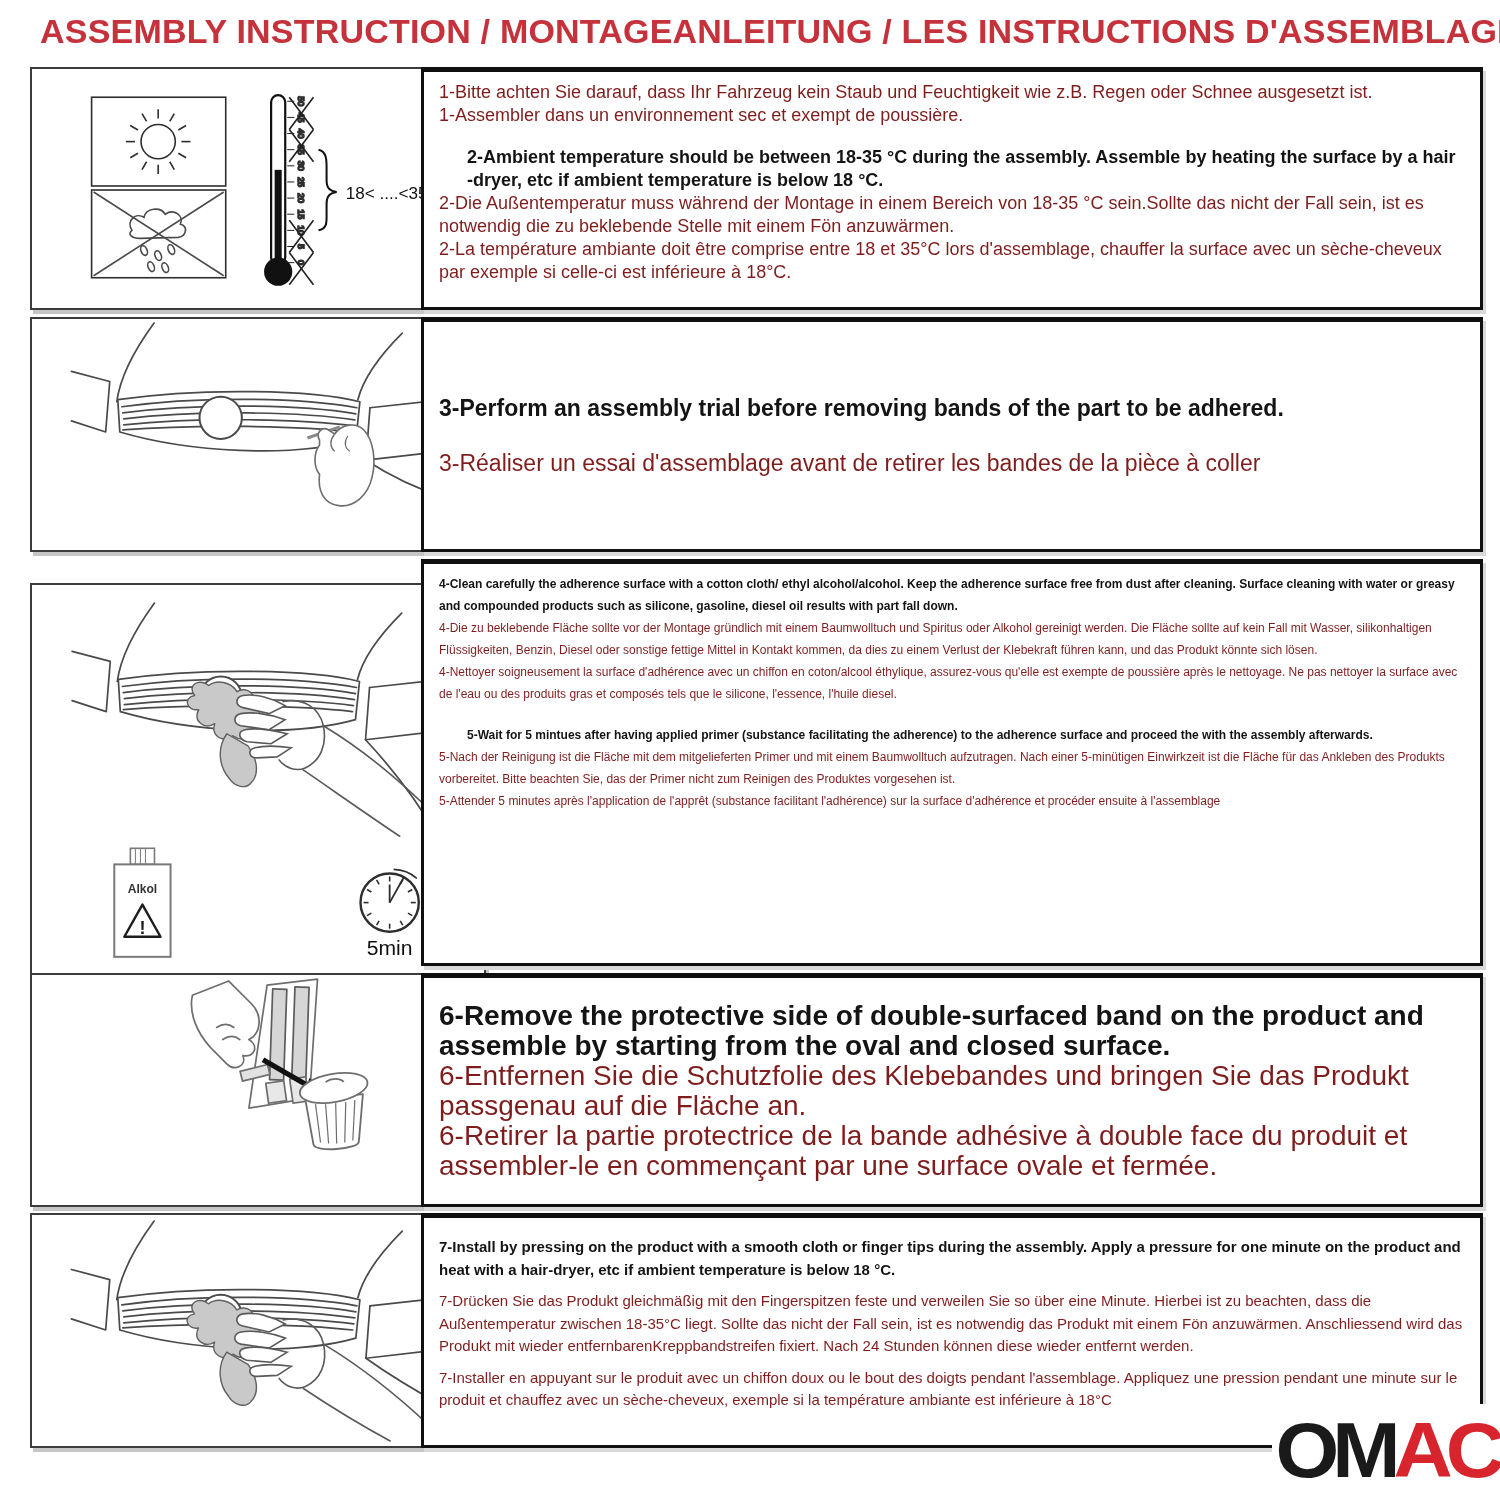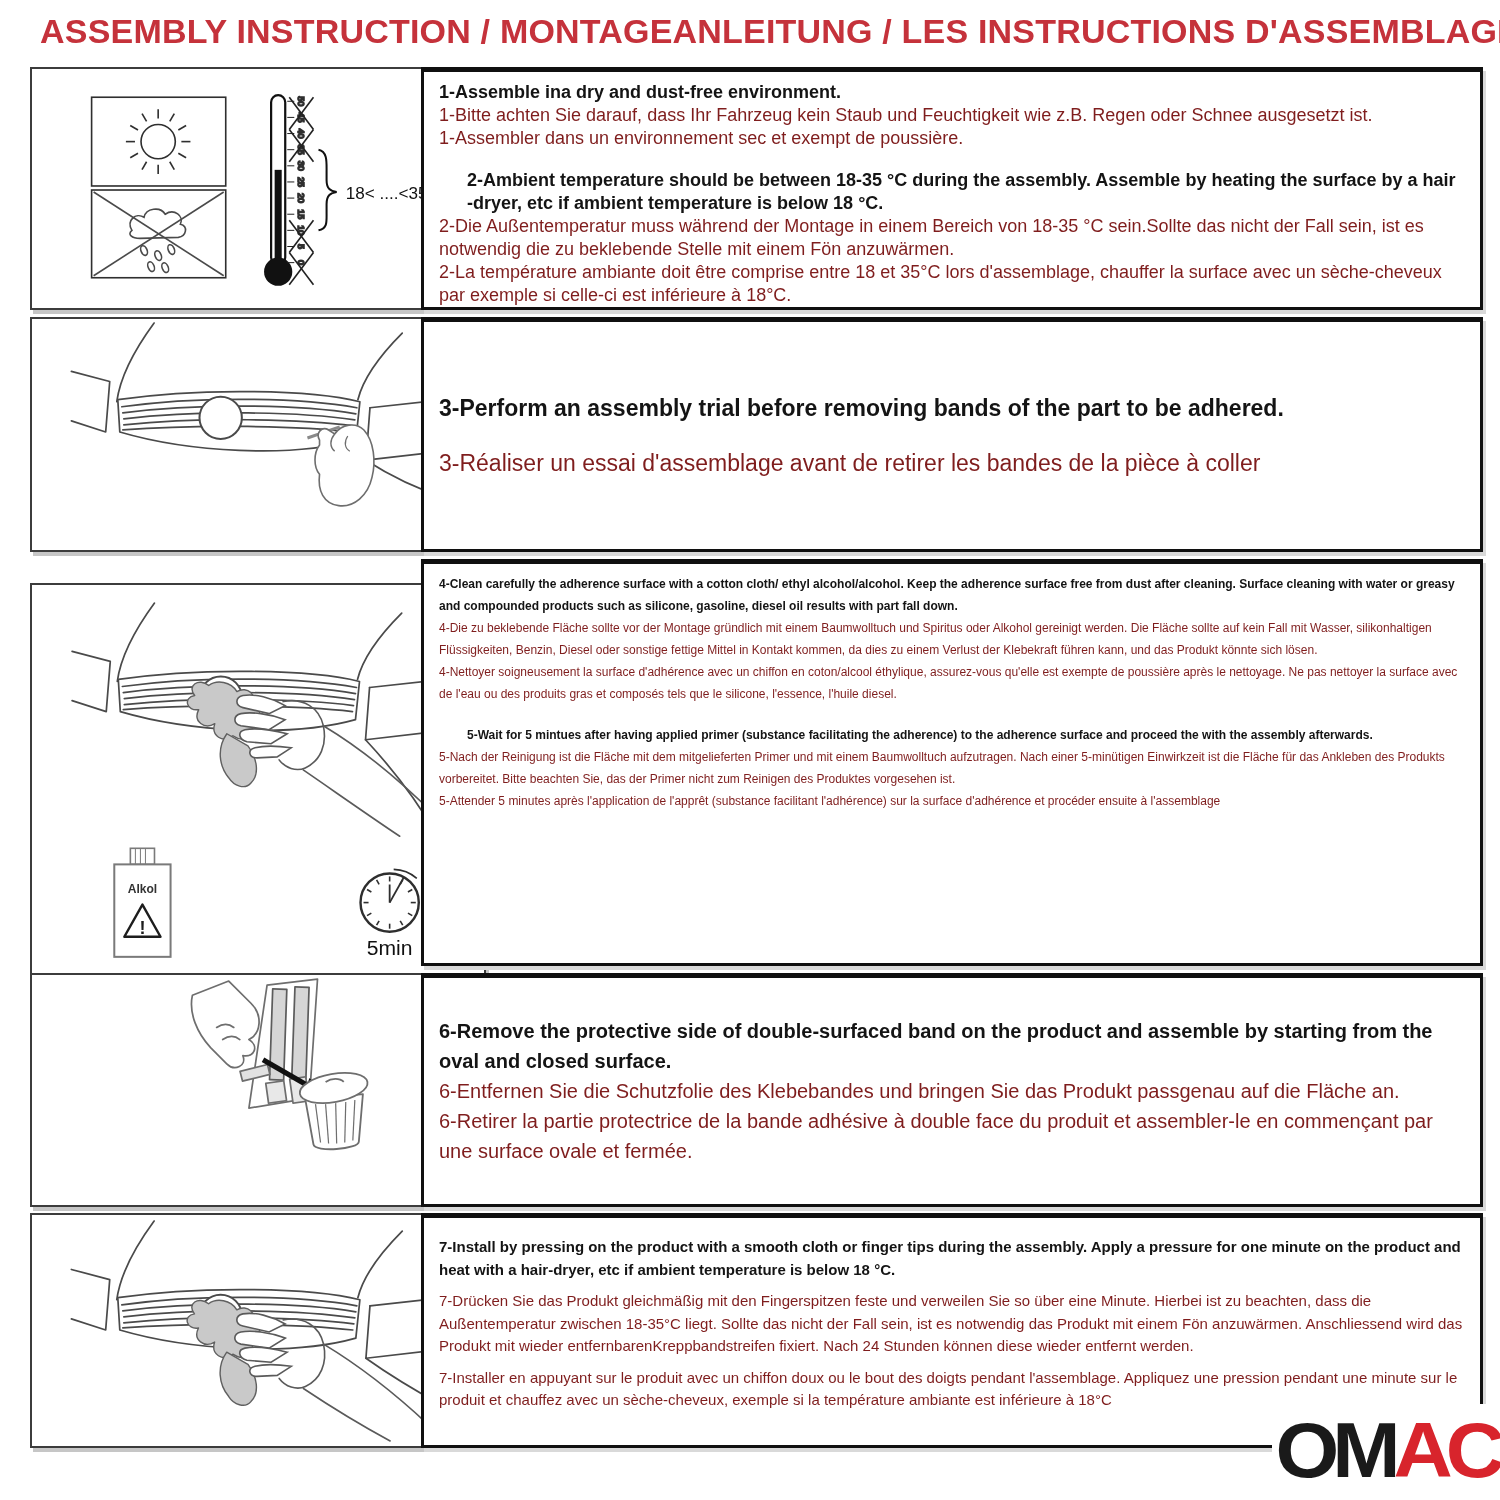--- a/index.html
+++ b/index.html
@@ -19,21 +19,21 @@
     position:absolute;left:421px;width:1062px;background:#fff;
     border:3px solid #101010;border-top-width:5px;box-shadow:3px 4px 0 #d9d9d9;
     box-sizing:border-box;padding:9px 15px;overflow:hidden;
   }
   .row-txt p{margin:0;color:#7f1d1d;}
   .row-txt p.b{color:#141414;font-weight:bold;}
   .t1 p{font-size:18px;line-height:23px;}
   .t3 p{font-size:12px;line-height:22px;}
   .t5 p{font-size:15px;line-height:22.5px;margin-top:9px;}
   .big p{font-size:23px;line-height:31px;}
-  .big4 p{font-size:20px;line-height:30px;}
+  .big4 p{font-size:28px;line-height:30px;}
   .center{display:flex;flex-direction:column;justify-content:center;}
   p.sp{margin-top:19px !important;margin-left:28px;}
   .row-img svg{display:block;width:100%;height:100%;}
   .logo{
     position:absolute;top:1404px;right:0;width:228px;height:92px;background:#fff;
     display:flex;align-items:center;justify-content:flex-end;padding:0 2px 0 10px;box-sizing:border-box;
   }
   .logo span{
     font-size:82px;font-weight:bold;line-height:1;letter-spacing:-7px;
     transform:scaleY(.96);display:inline-block;
@@ -116,21 +116,20 @@
           <line x1="218" y1="182" x2="242" y2="214"></line>
             <line x1="242" y1="182" x2="218" y2="214"></line>
         </g>
         <path d="M 247 80 C 256 82 255 92 255 102 L 255 110 C 255 119 259 121 265 122 C 259 123 255 125 255 134 L 255 142 C 255 152 256 158 247 160" stroke="#111" stroke-width="2"></path>
       </g>
     </g>
     <text x="274" y="129" font-size="17" fill="#111" font-family="Liberation Sans, sans-serif">18&lt; ....&lt;35 C</text>
   </svg>
 </div>
 <div class="row-txt t1" style="top:67px;height:243px;">
-  <p class="b">1-Assemble ina dry and dust-free environment.</p>
   <p>1-Bitte achten Sie darauf, dass Ihr Fahrzeug kein Staub und Feuchtigkeit wie z.B. Regen oder Schnee ausgesetzt ist.</p>
   <p>1-Assembler dans un environnement sec et exempt de poussière.</p>
   <p class="b sp">2-Ambient temperature should be between 18-35 °C  during the assembly. Assemble by heating the surface by a hair -dryer, etc if ambient temperature is below 18 °C.</p>
   <p>2-Die Außentemperatur muss während der Montage in einem Bereich von 18-35 °C  sein.Sollte das nicht der Fall sein, ist es notwendig die zu beklebende Stelle mit einem Fön anzuwärmen.</p>
   <p>2-La température ambiante doit être comprise entre 18 et 35°C lors d'assemblage, chauffer la surface avec un sèche-cheveux par exemple si celle-ci est inférieure à 18°C.</p>
 </div>
 
 <div class="row-img" style="top:317px;height:235px;">
   <svg viewBox="0 0 374 229">
     <g fill="none" stroke="#4a4a4a" stroke-width="1.7" stroke-linecap="round" stroke-linejoin="round">

